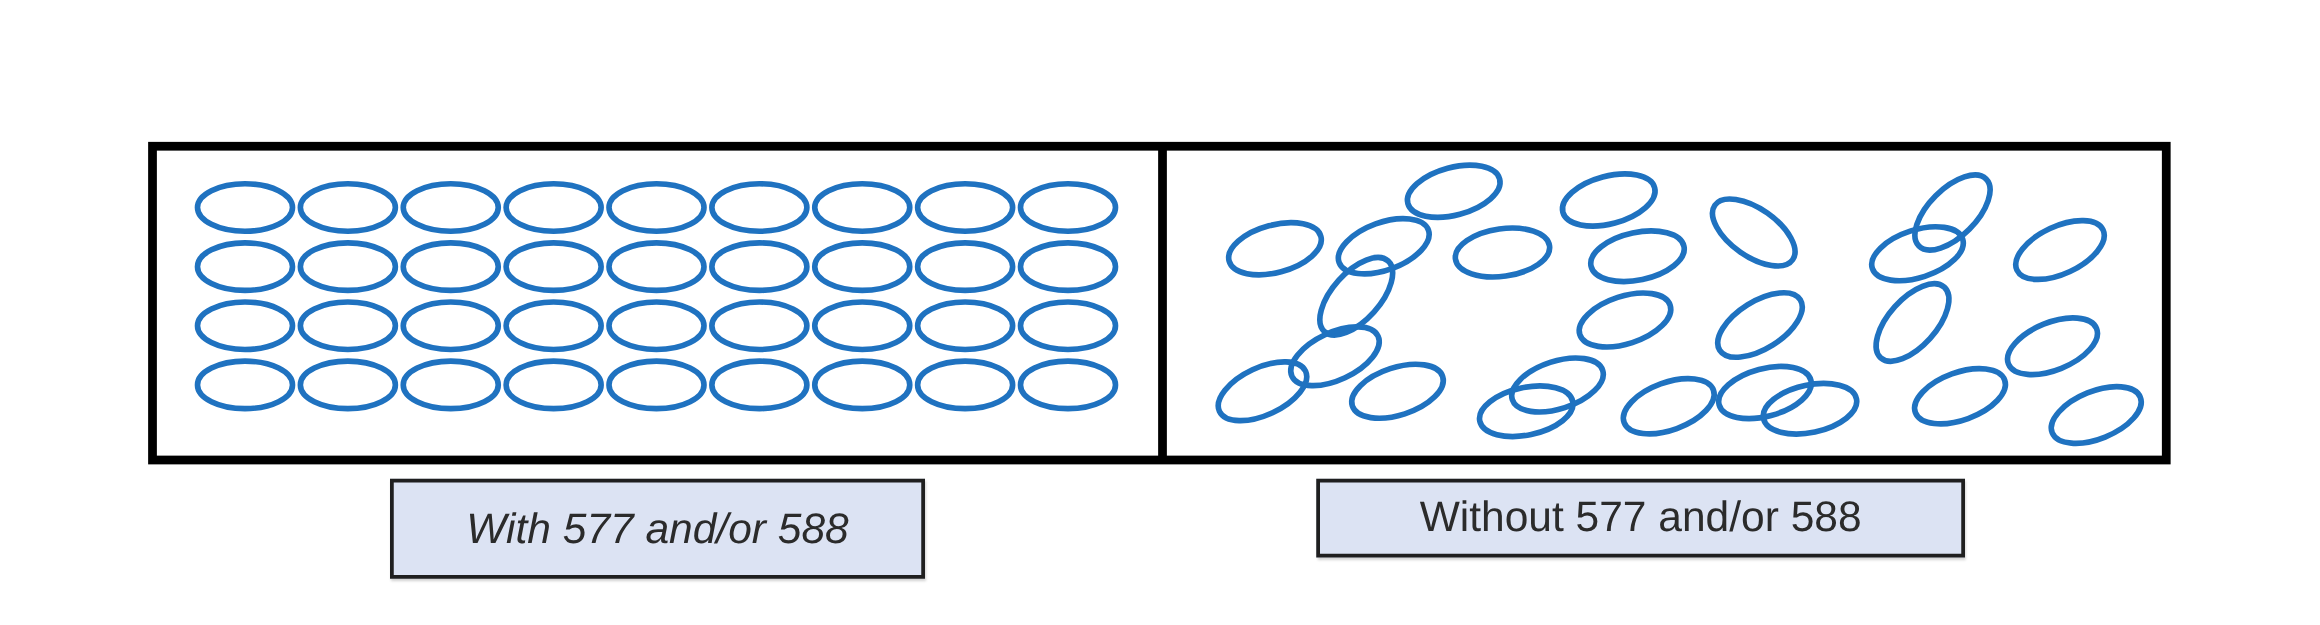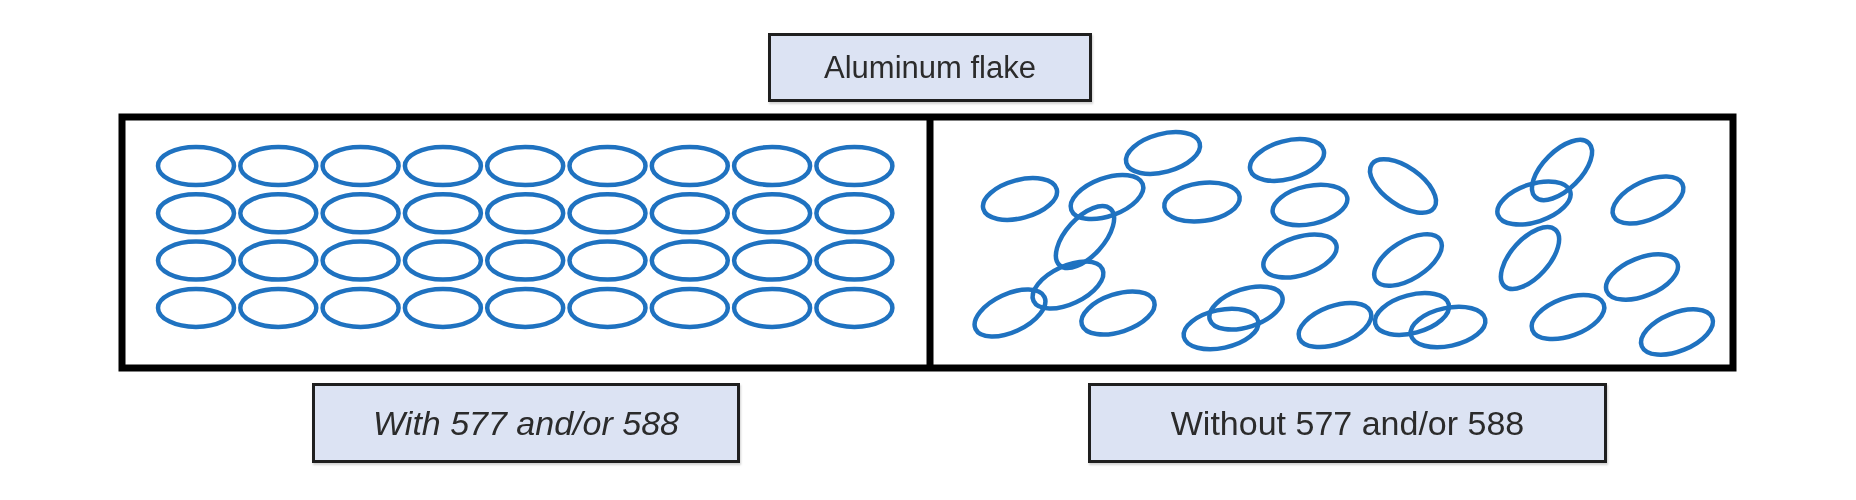--- a/index.html
+++ b/index.html
@@ -42,24 +42,24 @@
   }
   .caption-left {
     left: 312px;
     top: 383px;
     width: 428px;
     height: 80px;
     font-size: 34px;
     font-style: italic;
   }
   .caption-right {
-    left: 1088px;
+    left: 1053px;
     top: 383px;
     width: 519px;
-    height: 80px;
+    height: 63px;
     font-size: 34px;
   }
 </style>
 </head>
 <body>
 
 <div class="canvas">
 
   <svg class="diagram-svg" viewBox="0 0 1856 500" xmlns="http://www.w3.org/2000/svg">
       <rect x="122" y="117" width="1611" height="251" fill="#ffffff" stroke="#000000" stroke-width="7"></rect>
@@ -120,23 +120,20 @@
       <ellipse cx="1408" cy="260" rx="38" ry="19" transform="rotate(-32 1408 260)" fill="none" stroke="#1f72c0" stroke-width="4.5"></ellipse>
       <ellipse cx="1530" cy="258" rx="38" ry="19" transform="rotate(-48 1530 258)" fill="none" stroke="#1f72c0" stroke-width="4.5"></ellipse>
       <ellipse cx="1642" cy="277" rx="38" ry="19" transform="rotate(-22 1642 277)" fill="none" stroke="#1f72c0" stroke-width="4.5"></ellipse>
       <ellipse cx="1335" cy="325" rx="38" ry="19" transform="rotate(-20 1335 325)" fill="none" stroke="#1f72c0" stroke-width="4.5"></ellipse>
       <ellipse cx="1412" cy="314" rx="38" ry="19" transform="rotate(-15 1412 314)" fill="none" stroke="#1f72c0" stroke-width="4.5"></ellipse>
       <ellipse cx="1448" cy="327" rx="38" ry="19" transform="rotate(-12 1448 327)" fill="none" stroke="#1f72c0" stroke-width="4.5"></ellipse>
       <ellipse cx="1568" cy="317" rx="38" ry="19" transform="rotate(-20 1568 317)" fill="none" stroke="#1f72c0" stroke-width="4.5"></ellipse>
       <ellipse cx="1677" cy="332" rx="38" ry="19" transform="rotate(-22 1677 332)" fill="none" stroke="#1f72c0" stroke-width="4.5"></ellipse>
     </svg>
 
-  <div class="label-box title-box" style="background: rgb(220, 227, 243); border-color: rgb(31, 31, 31); color: rgb(43, 43, 43);">
-    <span>Aluminum flake</span>
-  </div>
 
   <div class="label-box caption-left" style="background: rgb(220, 227, 243); border-color: rgb(31, 31, 31); color: rgb(43, 43, 43);">
     <span>With 577 and/or 588</span>
   </div>
 
   <div class="label-box caption-right" style="background: rgb(220, 227, 243); border-color: rgb(31, 31, 31); color: rgb(43, 43, 43);">
     <span>Without 577 and/or 588</span>
   </div>
 
 </div>

